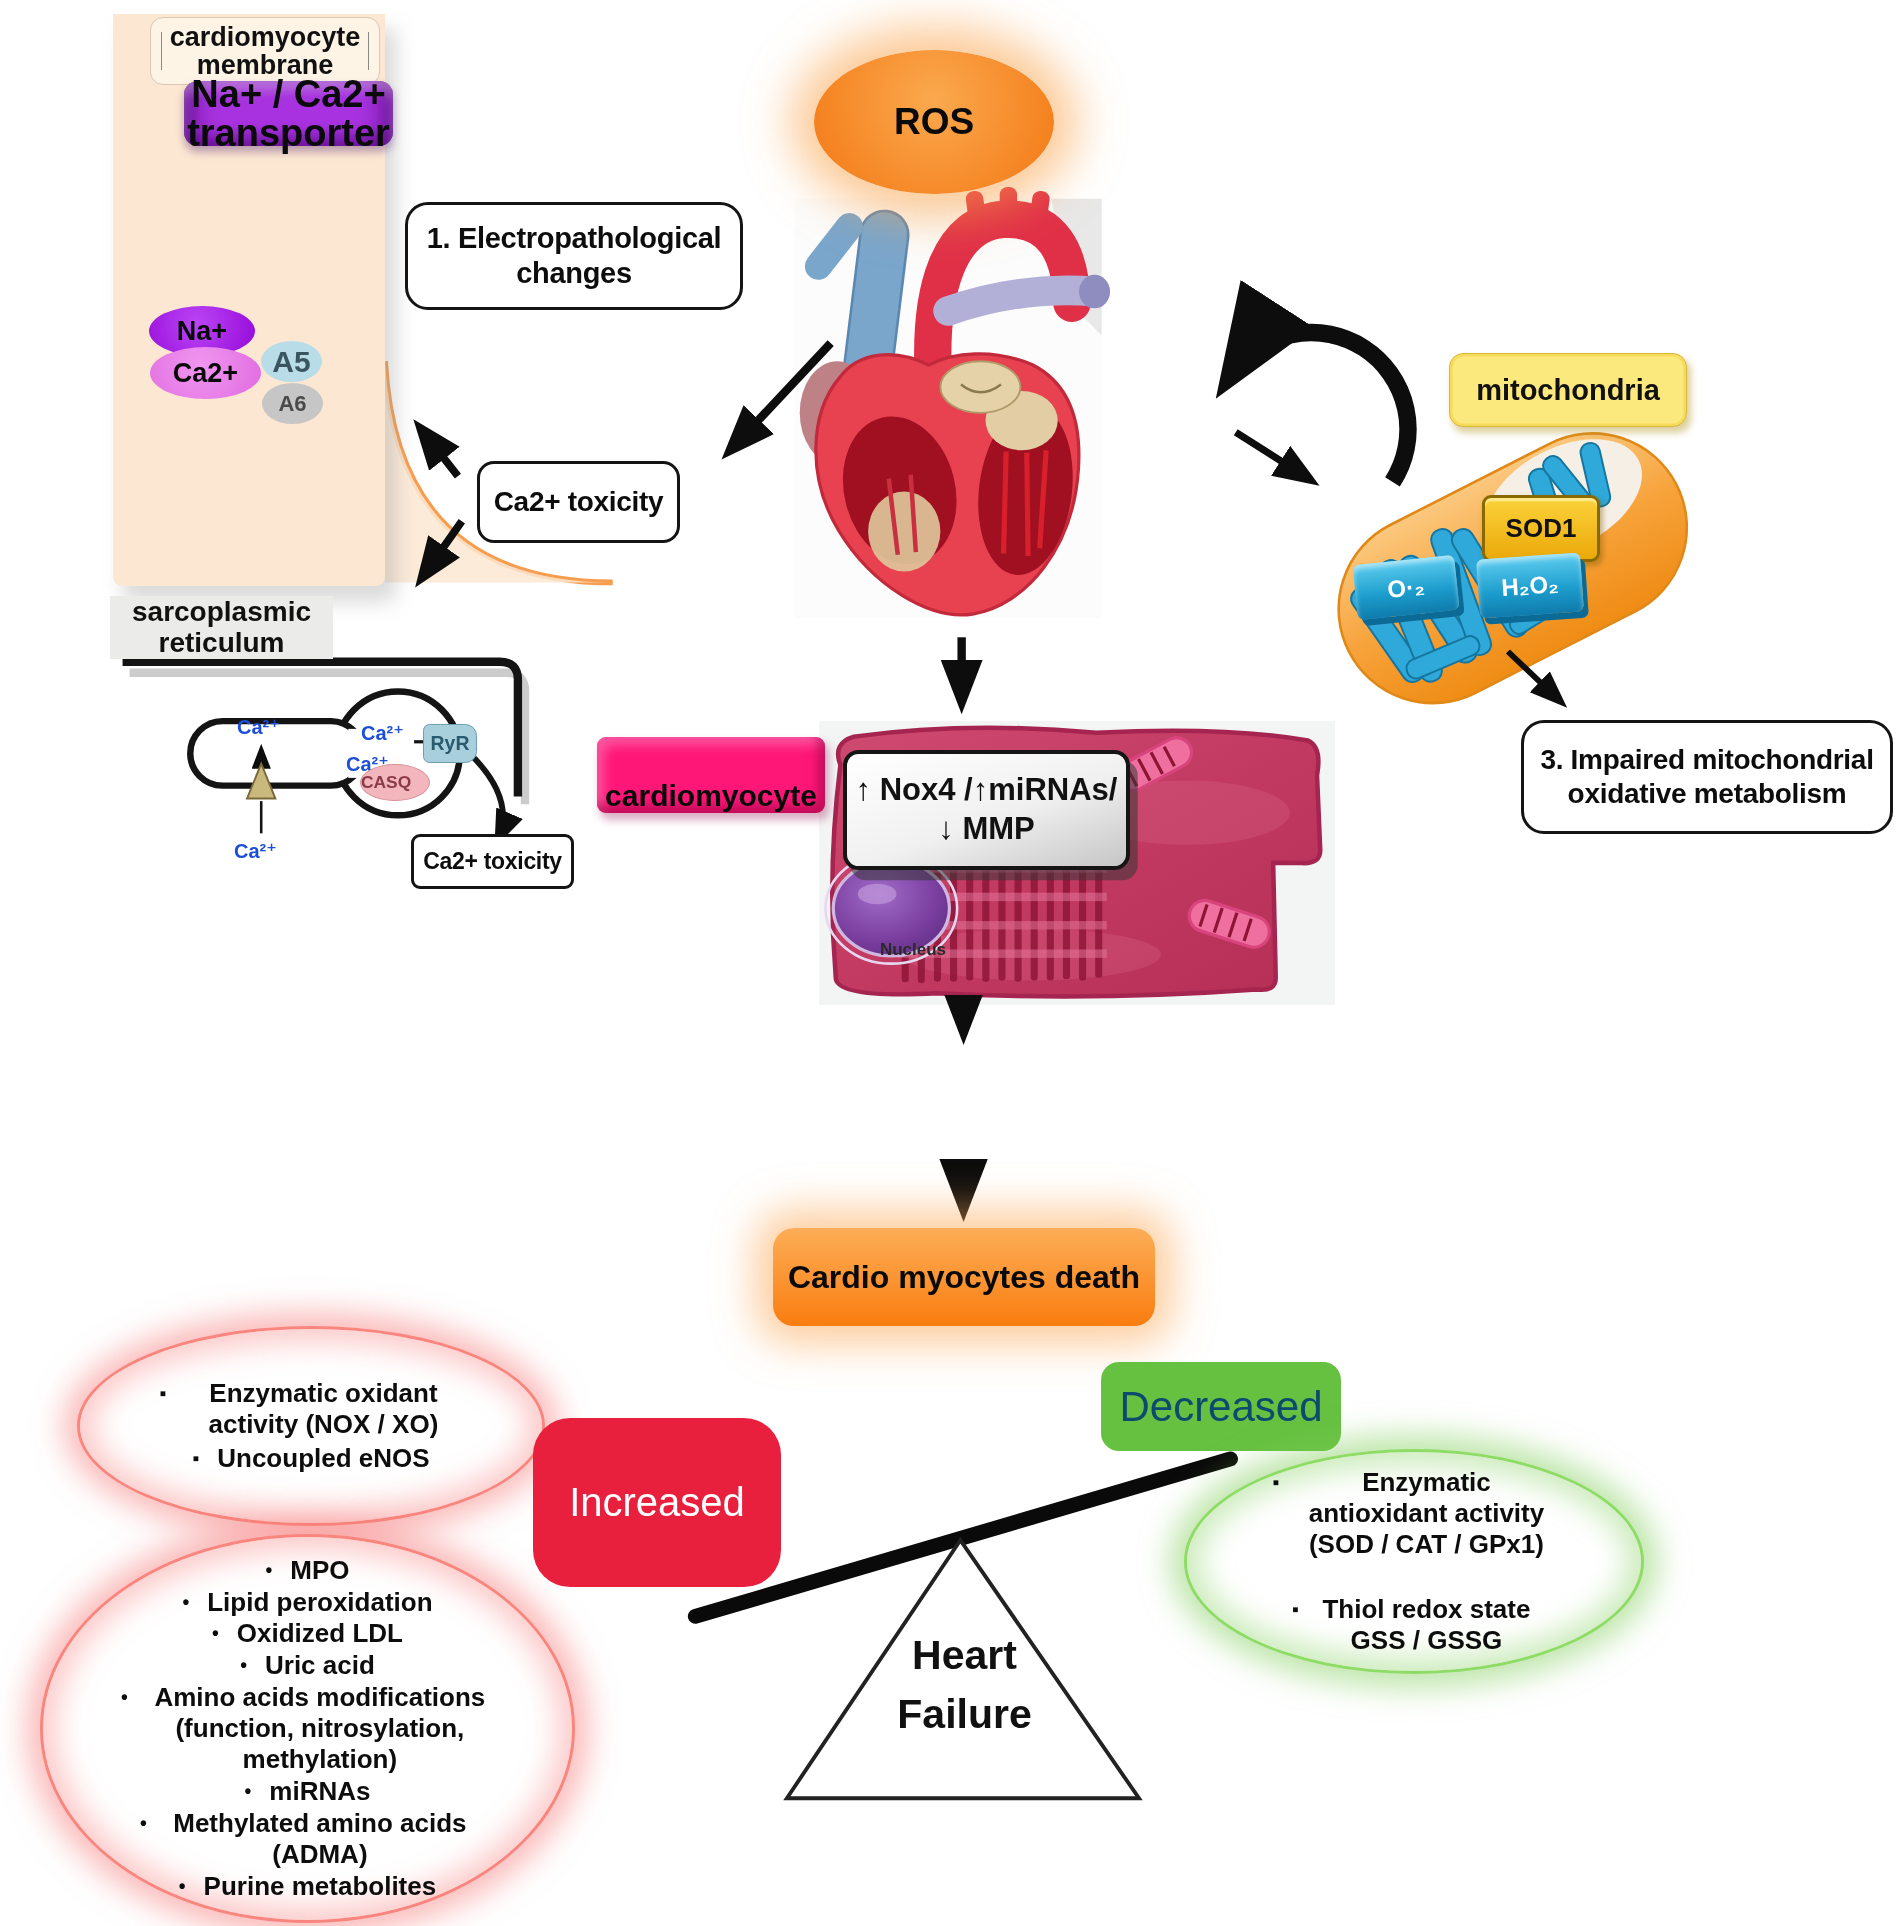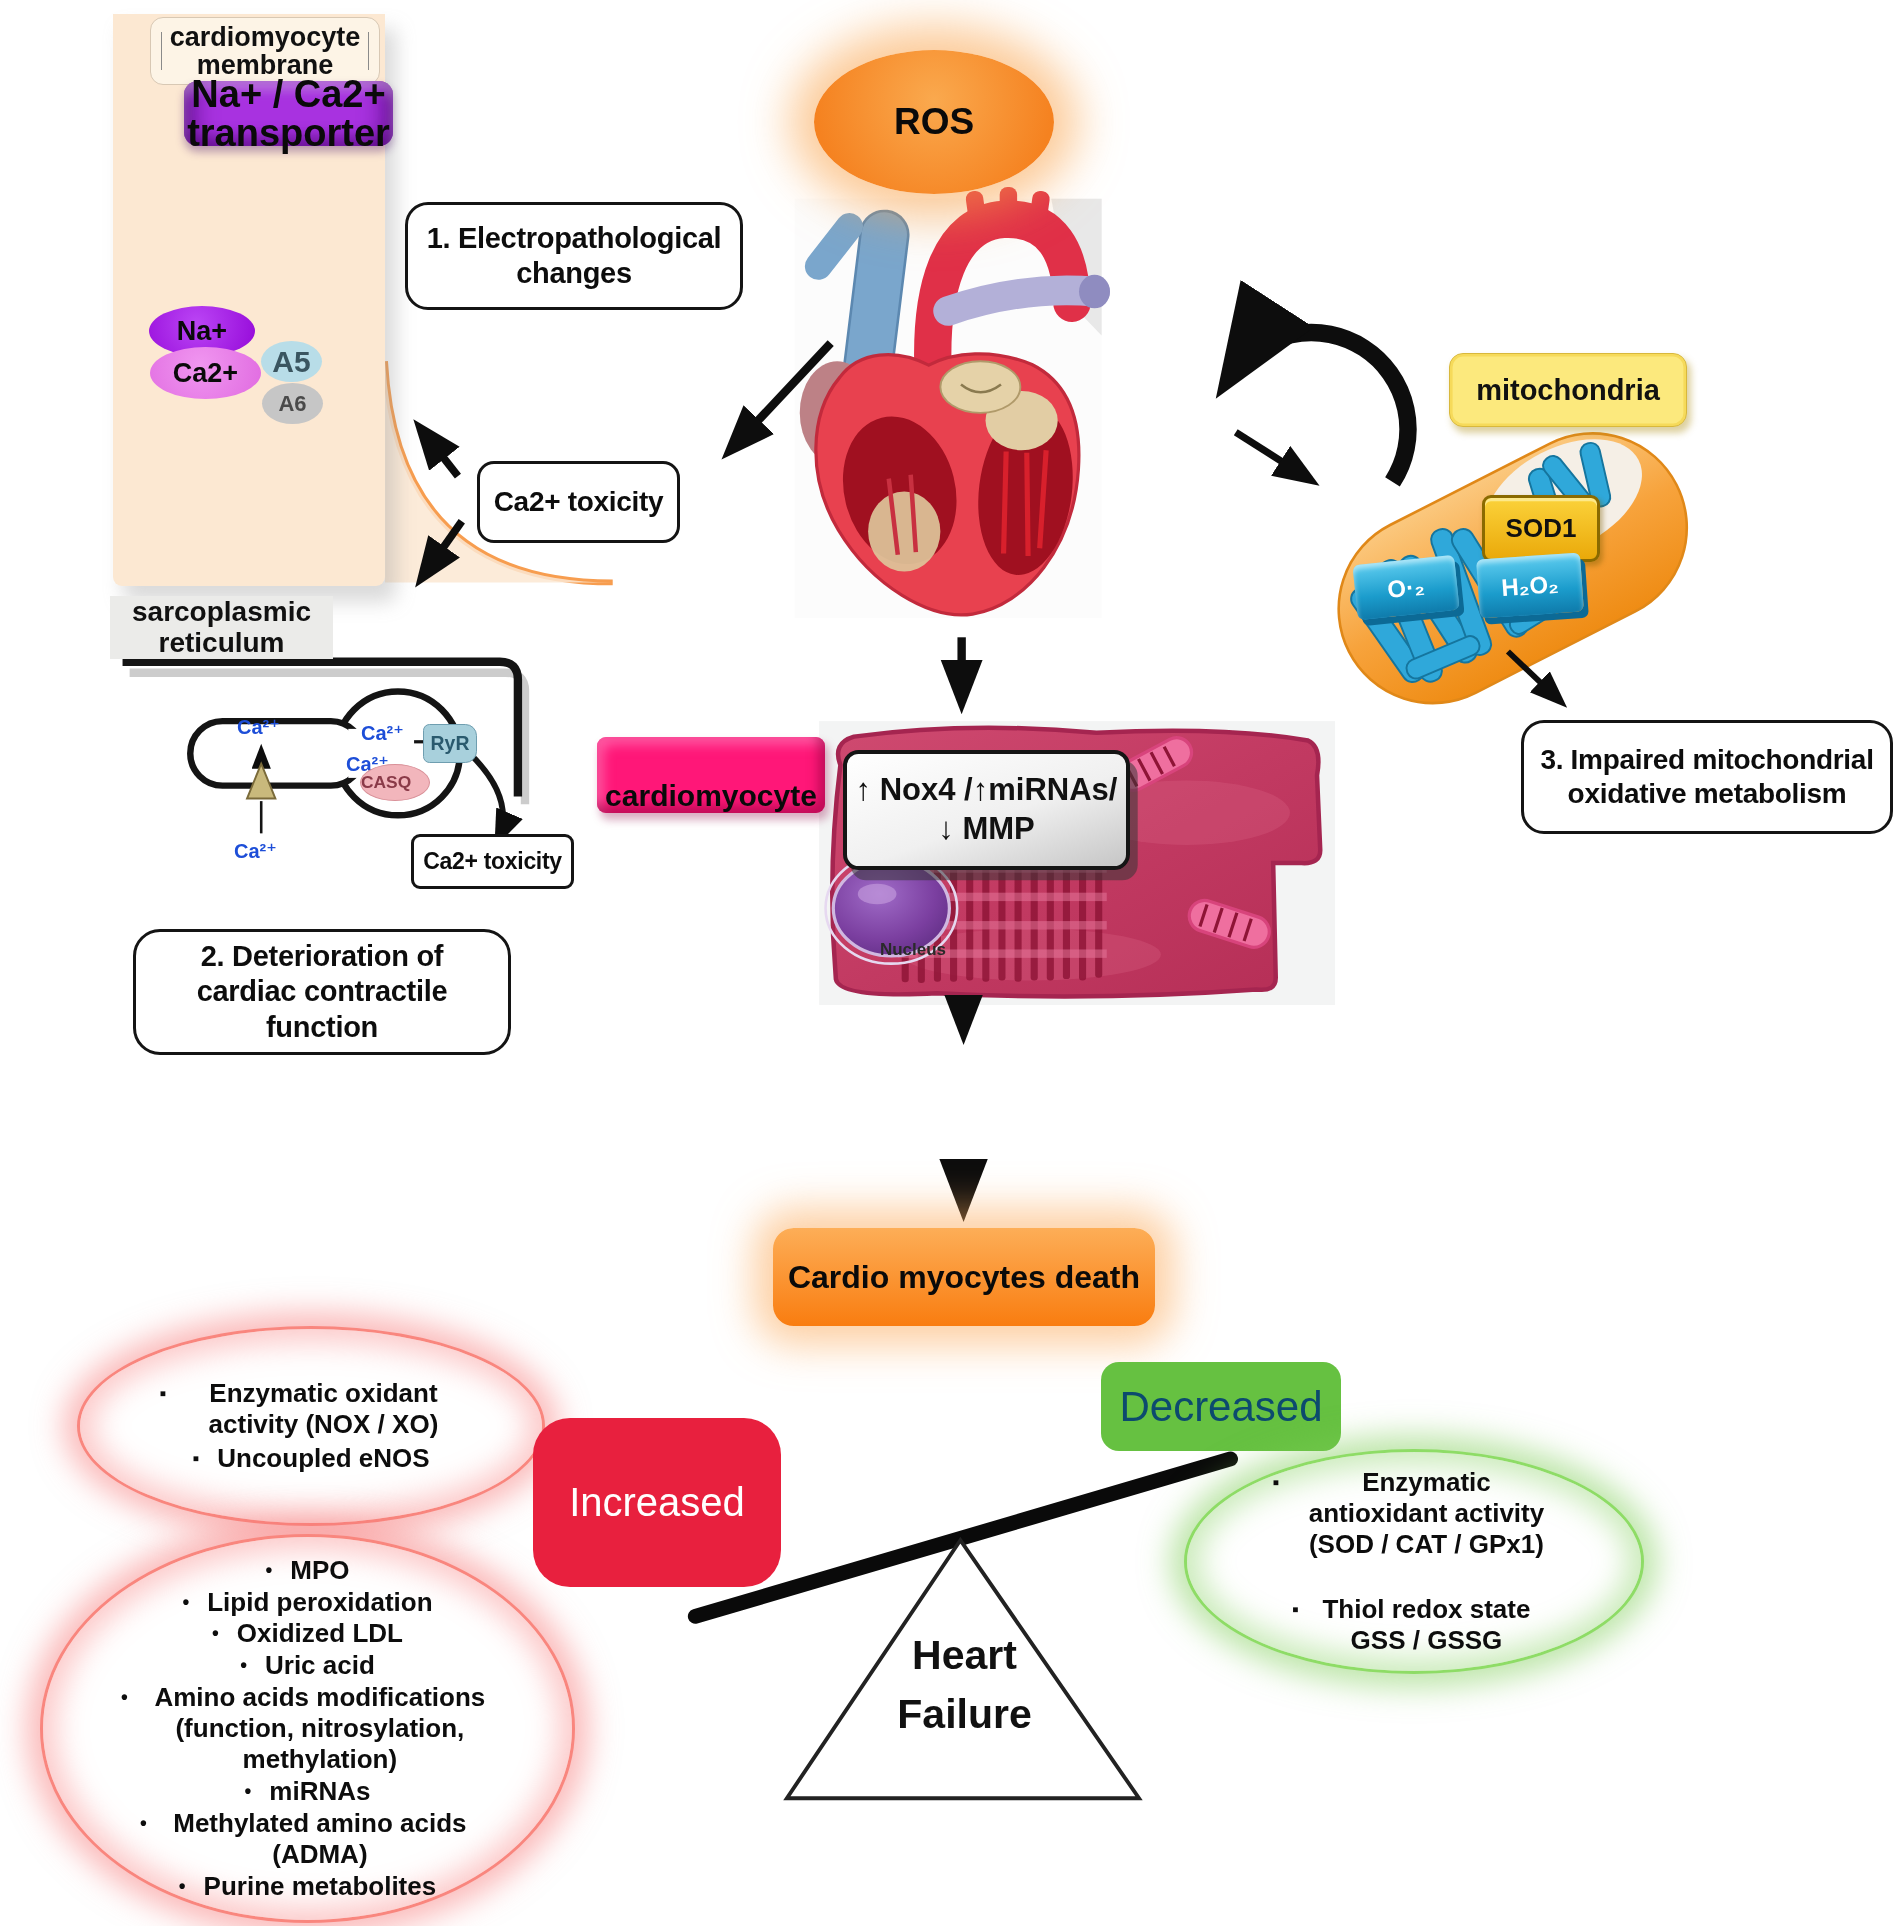--- a/index.html
+++ b/index.html
@@ -322,23 +322,20 @@
 
   <div class="abs stepbox step1 ui">
     <span>1. Electropathological changes</span>
   </div>
   <div class="abs stepbox catox1 ui">
     <span>Ca2+ toxicity</span>
   </div>
   <div class="abs stepbox catox2 ui">
     <span>Ca2+ toxicity</span>
   </div>
-  <div class="abs stepbox step2 ui">
-    <span style="width:310px">2. Deterioration of cardiac contractile function</span>
-  </div>
   <div class="abs stepbox step3 ui">
     <span style="width:335px">3. Impaired mitochondrial oxidative metabolism</span>
   </div>
 
   <div class="abs sr-label ui">
     <span style="width:194px">sarcoplasmic reticulum</span>
   </div>
   <div class="abs sr-text" style="left:237px;top:715px"><span>Ca²⁺</span></div>
   <div class="abs sr-text" style="left:234px;top:839px"><span>Ca²⁺</span></div>
   <div class="abs sr-text" style="left:361px;top:721px"><span>Ca²⁺</span></div>

